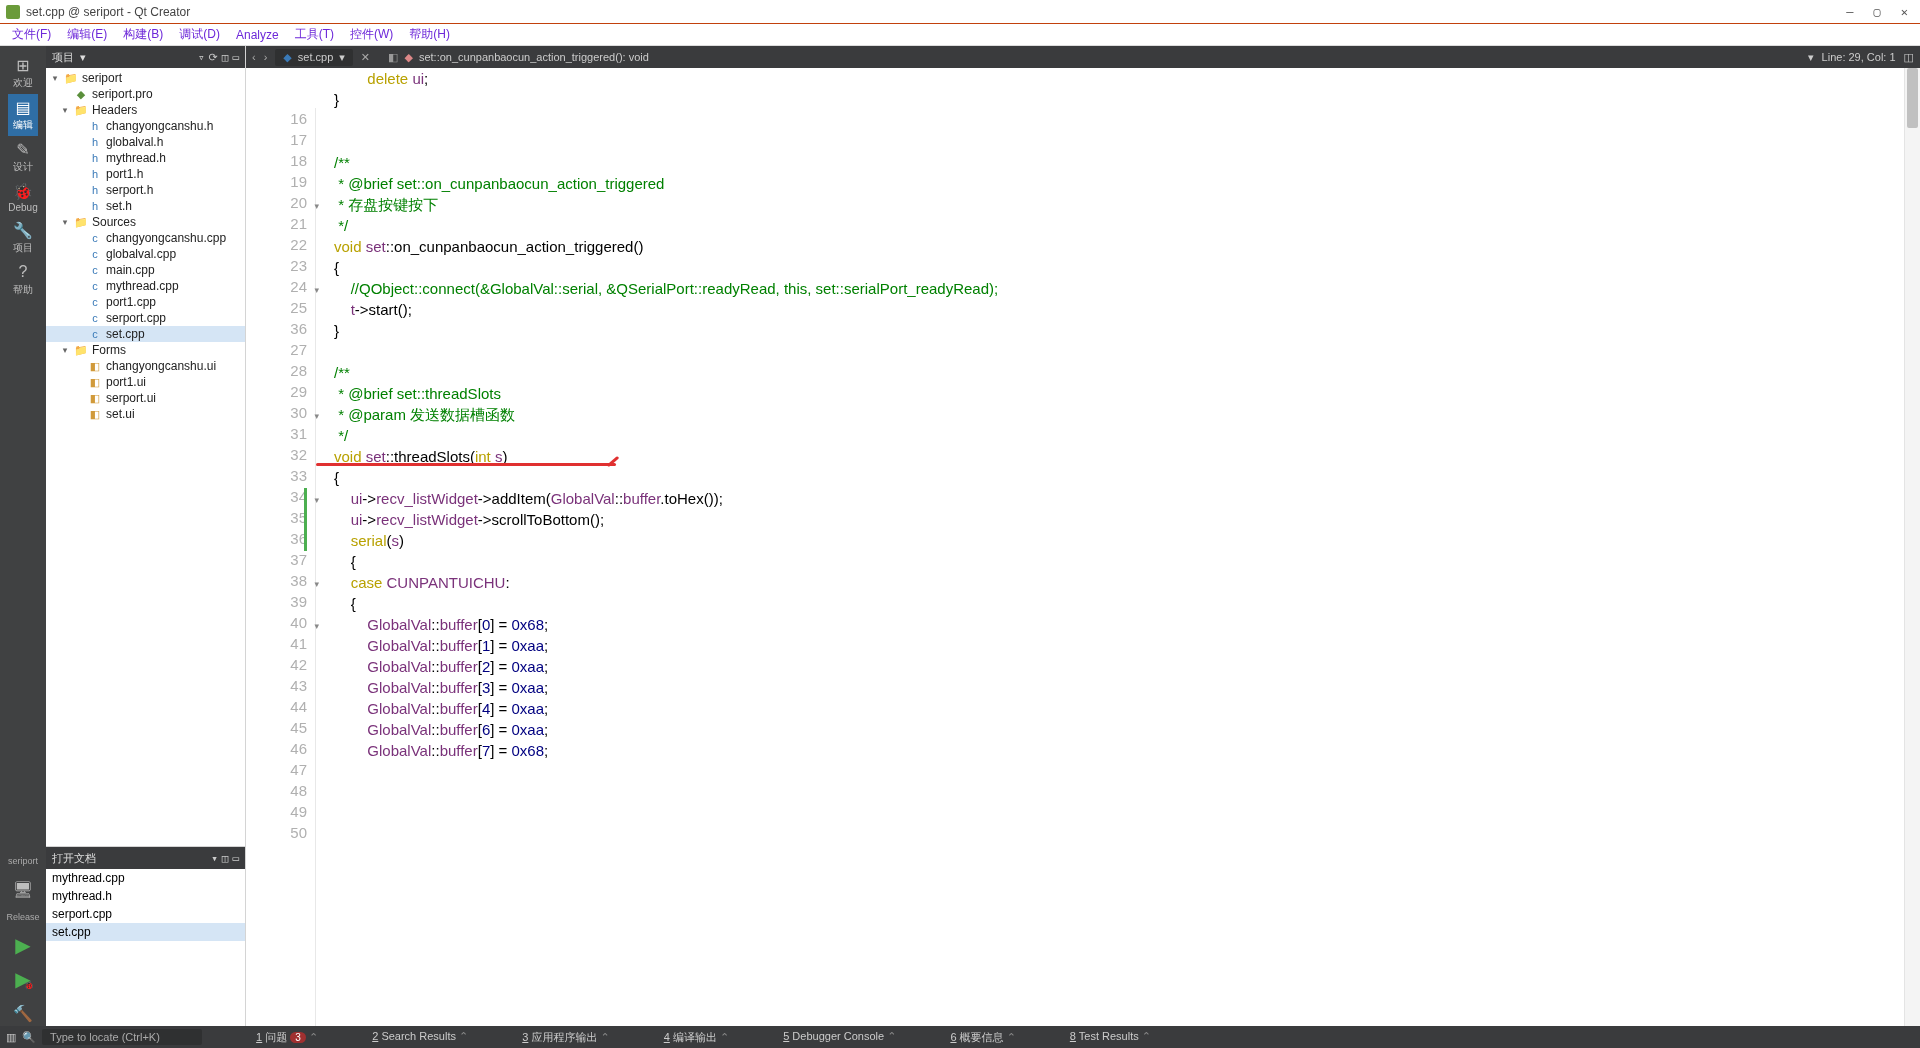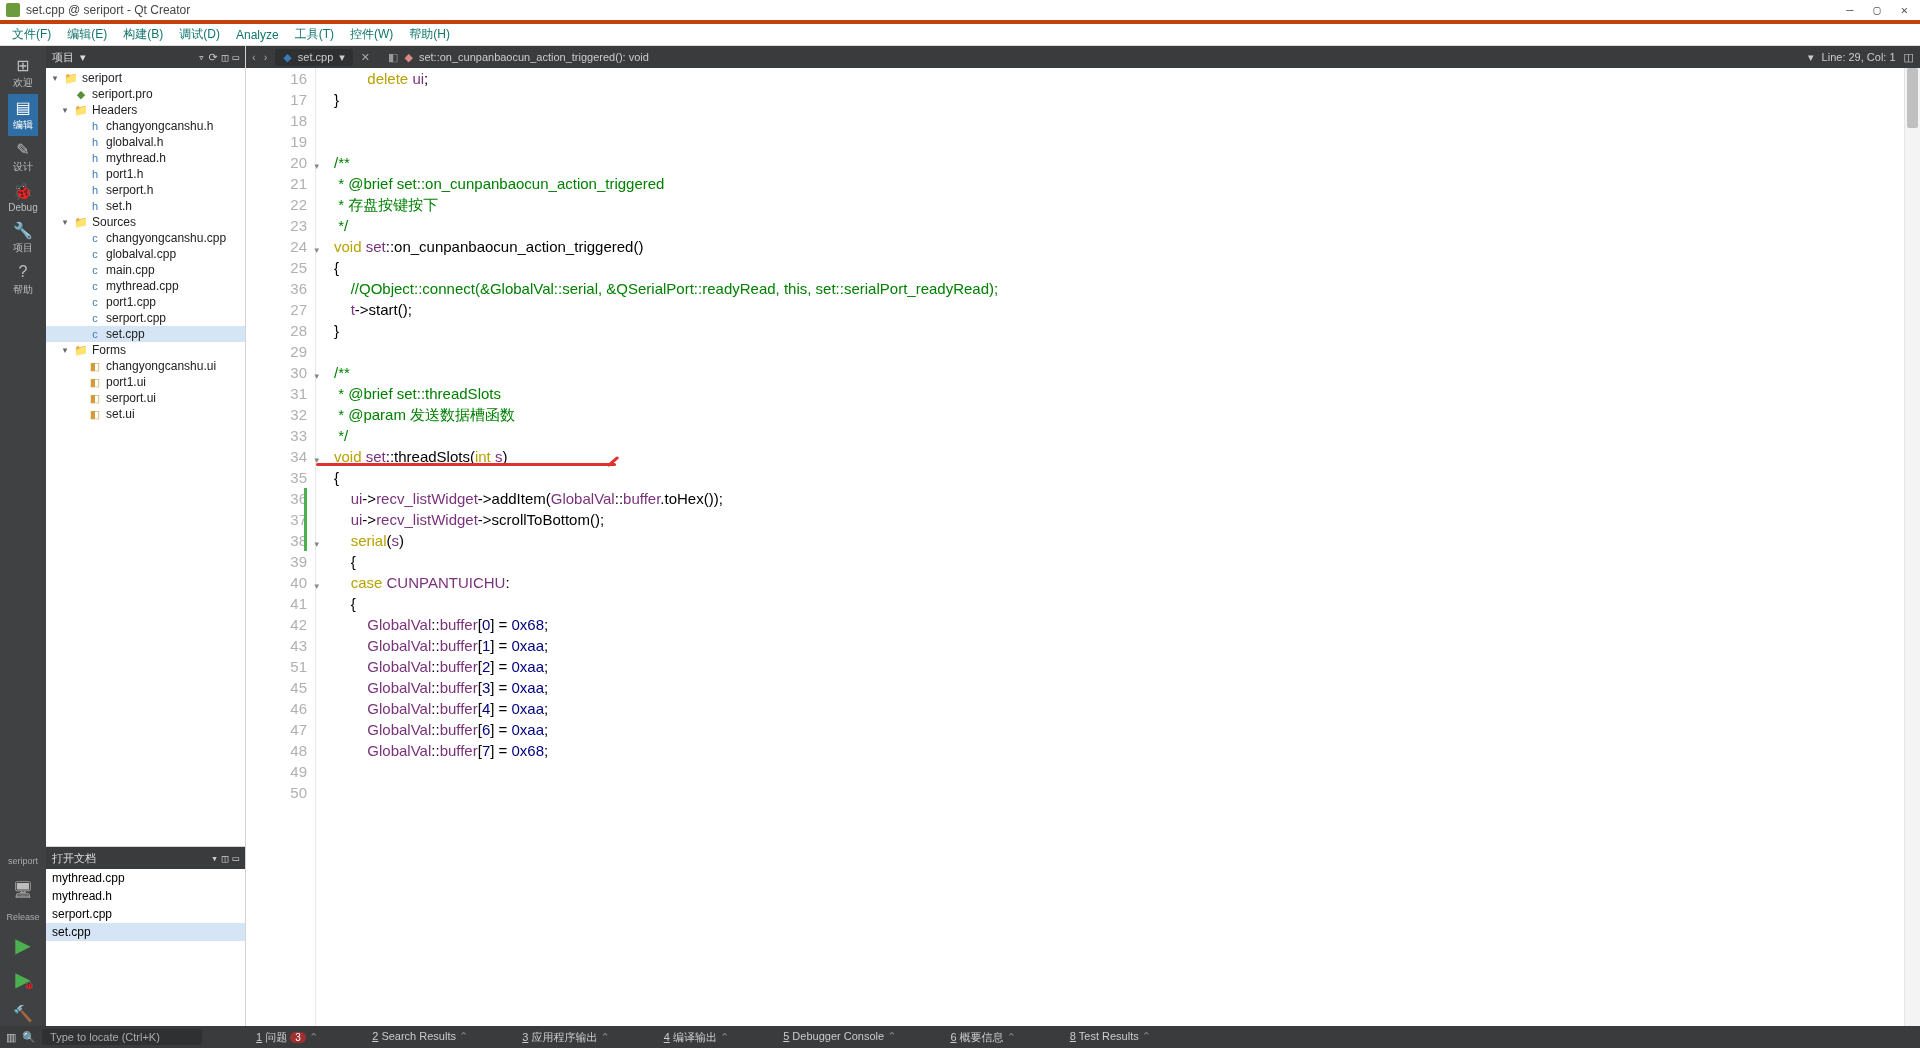--- a/index.html
+++ b/index.html
@@ -1,21 +1,21 @@
 <!DOCTYPE html>
 <html><head>
 <meta charset="utf-8">
 <style>
 * { margin: 0; padding: 0; box-sizing: border-box; font-family: "Segoe UI", Tahoma, sans-serif; }
 body { font-size: 12px; background: #fff; overflow: hidden; width: 1920px; height: 1048px; }
-.titlebar { height: 24px; background: #fff; border-bottom: 4px solid #c2410c; display: flex; align-items: center; padding: 0 6px; color: #444; }
+.titlebar { height: 24px; background: #fff; border-bottom: 1px solid #c2410c; display: flex; align-items: center; padding: 0 6px; color: #444; }
 .titlebar .tb-icon { width: 14px; height: 14px; background: #6b9b3a; border-radius: 2px; margin-right: 6px; }
 .titlebar .winctl { margin-left: auto; display: flex; gap: 20px; padding-right: 6px; color: #555; }
 .winctl span { cursor: pointer; font-family: monospace; }
-.menubar { height: 22px; background: #fff; border-bottom: 1px solid #ddd; display: flex; align-items: center; padding: 0 4px; color: #0f766e; }
+.menubar { height: 22px; background: #fff; border-bottom: 1px solid #ddd; display: flex; align-items: center; padding: 0 4px; color: #6d28d9; }
 .menubar span { padding: 2px 8px; cursor: pointer; }
 .main { display: flex; height: calc(100% - 24px - 22px - 22px); }
 .leftbar { width: 46px; background: #404142; color: #bdbdbd; display: flex; flex-direction: column; align-items: center; padding-top: 6px; gap: 8px; font-size: 10px; }
 .lb-item { display: flex; flex-direction: column; align-items: center; gap: 2px; padding: 4px 0; width: 100%; cursor: pointer; }
 .lb-item.active { background: #2f6ea5; color: #fff; }
 .lb-icon { width: 18px; height: 18px; display: flex; align-items: center; justify-content: center; font-size: 16px; }
 .lb-spacer { flex: 1; }
 .lb-kit { font-size: 9px; color: #aaa; padding: 2px 0; }
 .lb-play { color: #4caf50; font-size: 20px; }
 .lb-hammer { color: #c89a5b; font-size: 16px; }
@@ -42,21 +42,21 @@
 .editor-col { flex: 1; display: flex; flex-direction: column; min-width: 0; }
 .navbar { height: 22px; background: #3a3b3d; color: #ccc; display: flex; align-items: center; padding: 0 6px; gap: 8px; font-size: 11px; }
 .nav-btn { cursor: pointer; color: #aaa; }
 .nav-tab { background: #2f3031; padding: 2px 8px; border-radius: 2px; display: flex; align-items: center; gap: 6px; }
 .nav-tab .file-ic { color: #3a7ab8; }
 .nav-close { cursor: pointer; color: #aaa; }
 .nav-loc { margin-left: 10px; display: flex; align-items: center; gap: 6px; }
 .nav-lock { color: #d88; }
 .nav-info { margin-left: auto; display: flex; gap: 8px; }
 .editor { flex: 1; display: flex; overflow: hidden; font-family: Consolas, "Courier New", monospace; font-size: 15px; background: #fff; position: relative; }
-.gutter { width: 70px; background: #fff; border-right: 1px solid #e8e8e8; text-align: right; padding-right: 8px; color: #b0b0b0; user-select: none; }
+.gutter { width: 70px; background: #fff; border-right: 1px solid #e8e8e8; text-align: right; padding-right: 8px; color: #b0b0b0; user-select: none; margin-top: 40px; }
 .gutter .ln { height: 21px; line-height: 21px; position: relative; }
 .fold { position: absolute; right: -12px; top: 4px; width: 10px; height: 10px; font-size: 9px; color: #888; }
 .mod-bar { position: absolute; left: 58px; width: 3px; background: #4caf50; }
 .code { flex: 1; overflow: auto; padding-left: 18px; position: relative; }
 .code .cl { height: 21px; line-height: 21px; white-space: pre; }
 .kw { color: #b8a100; font-weight: 500; }
 .ty { color: #7a327a; }
 .cm { color: #008000; }
 .num { color: #000080; }
 .cls { color: #7a327a; }
@@ -341,21 +341,21 @@
           <div class="mod-bar" style="top: 420px; height: 21px;"></div>
           <div class="ln">37</div>
           <div class="mod-bar" style="top: 441px; height: 21px;"></div>
           <div class="ln">38<span class="fold">▾</span></div>
           <div class="mod-bar" style="top: 462px; height: 21px;"></div>
           <div class="ln">39</div>
           <div class="ln">40<span class="fold">▾</span></div>
           <div class="ln">41</div>
           <div class="ln">42</div>
           <div class="ln">43</div>
-          <div class="ln">51</div>
+          <div class="ln">44</div>
           <div class="ln">45</div>
           <div class="ln">46</div>
           <div class="ln">47</div>
           <div class="ln">48</div>
           <div class="ln">49</div>
           <div class="ln">50</div>
         </div>
       <div class="code" id="code">
           <div class="cl">        <span class="kw">delete</span> <span class="ty">ui</span>;</div>
           <div class="cl">}</div>

